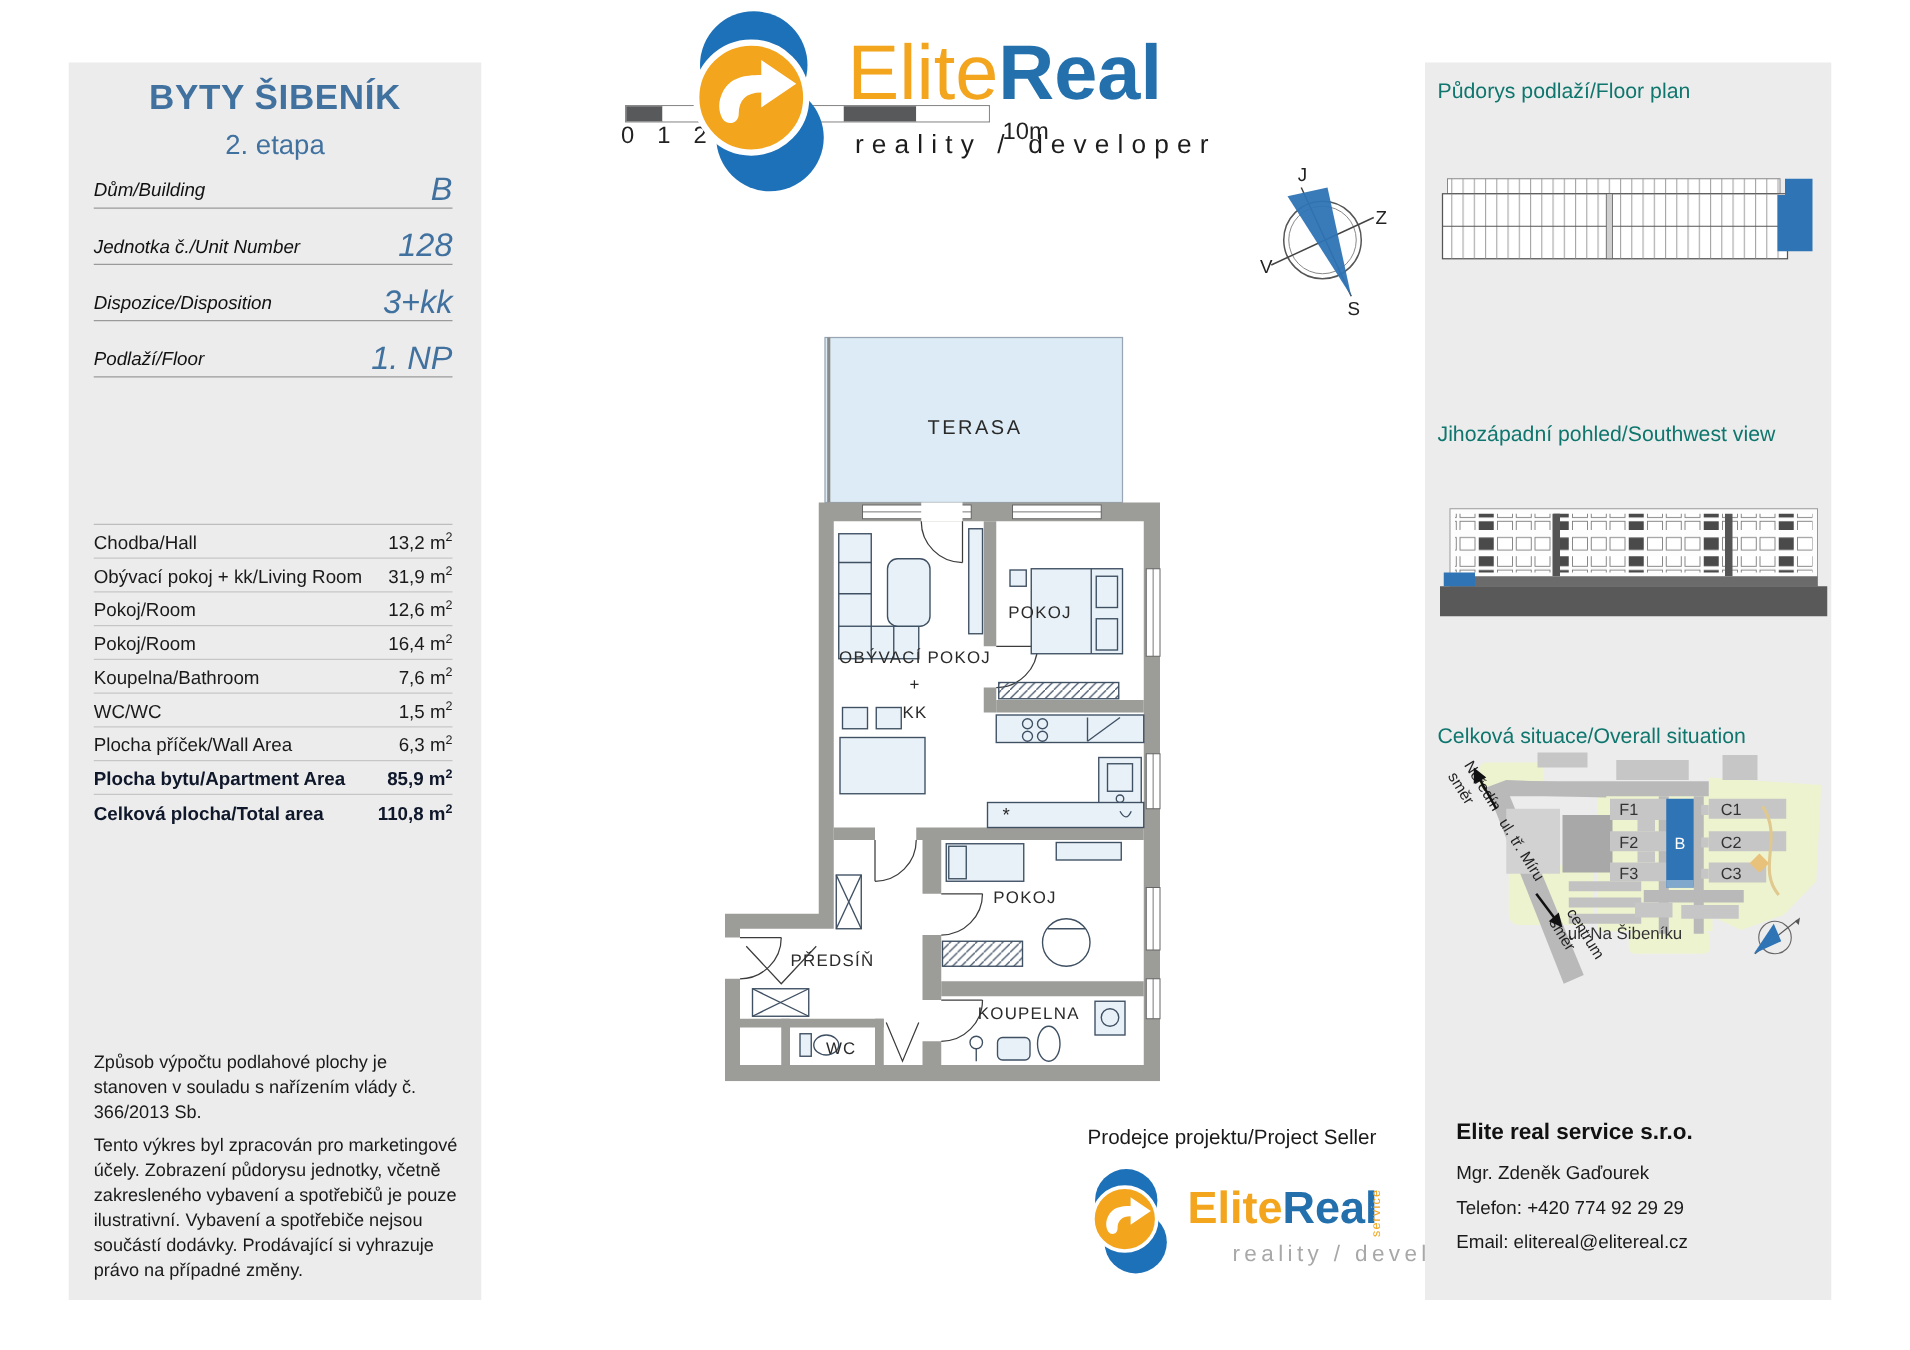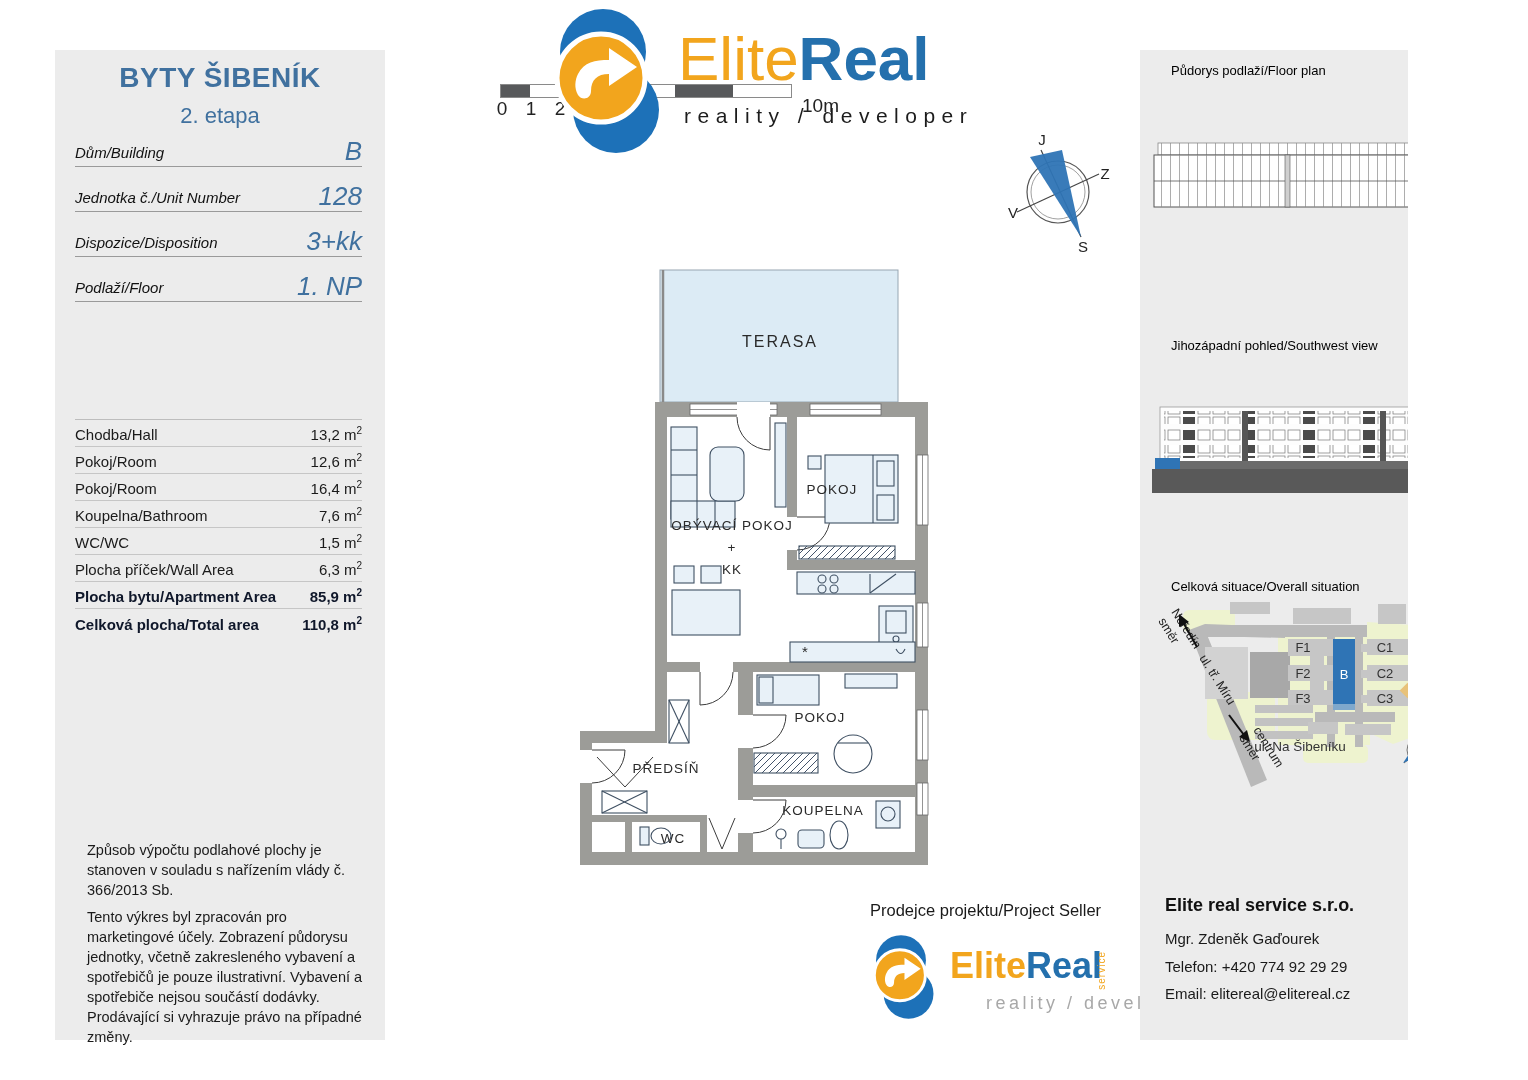--- a/index.html
+++ b/index.html
@@ -1,16 +1,16 @@
 <!DOCTYPE html>
 <html><head>
 <meta charset="utf-8">
 <style>
   html,body{margin:0;padding:0;background:#fff;}
-  .page{position:relative;width:1408px;height:1080px;background:#fff;overflow:hidden;
+  .page{position:relative;width:1528px;height:1080px;background:#fff;overflow:hidden;
         font-family:"Liberation Sans", sans-serif;color:#1a1a1a;}
   .panel{position:absolute;top:50px;height:990px;background:#ececec;}
   .panel-left{left:55px;width:330px;}
   .panel-right{left:1140px;width:325px;}
 
   
   .lp-title{position:absolute;top:12px;left:0;width:100%;text-align:center;
             font-size:28px;font-weight:bold;color:#40719f;letter-spacing:.5px;}
   .lp-sub{position:absolute;top:53px;left:0;width:100%;text-align:center;
           font-size:22px;color:#40719f;}
@@ -21,21 +21,21 @@
   .info-row .val{font-size:26px;color:#40719f;line-height:1;}
   .area-table{position:absolute;top:369px;left:20px;right:23px;border-top:1px solid #bdbdbd;}
   .area-row{display:flex;justify-content:space-between;align-items:flex-end;
             height:27px;border-bottom:1px solid #c6c6c6;box-sizing:border-box;padding-bottom:3px;}
   .area-row:last-child{border-bottom:none;}
   .area-row .lbl,.area-row .val{font-size:15px;color:#1a1a1a;}
   .area-row .val sup{font-size:10px;}
   .area-row.hl .lbl,.area-row.hl .val{color:#0f172a;font-weight:bold;}
   .disclaimer{position:absolute;top:790px;left:20px;right:14px;font-size:14.5px;
               line-height:1.38;color:#1a1a1a;}
-  .disclaimer p{margin:0 0 7px 12px;}
+  .disclaimer p{margin:0 0 7px 0;}
 
   
   .scalebar{position:absolute;left:500px;top:84px;display:flex;height:12px;
             border:1px solid #8a8a8a;box-sizing:content-box;}
   .scalebar .seg{height:100%;}
   .tick{position:absolute;top:98px;font-size:19px;color:#222;transform:translateX(-50%);}
   .scale-end{position:absolute;left:802px;top:95px;font-size:19px;color:#222;}
   .logo-big-text{position:absolute;left:678px;top:28px;font-size:62px;line-height:1;white-space:nowrap;}
   .logo-elite{color:#f2a51d;font-weight:400;margin-top:40px;}
   .logo-real{color:#2470ad;font-weight:bold;}
@@ -43,21 +43,21 @@
                     color:#1c1c1c;white-space:nowrap;}
   
   .seller-heading{position:absolute;left:870px;top:901px;font-size:16.5px;color:#1a1a1a;}
   .logo-sm-text{position:absolute;left:950px;top:948px;font-size:36px;line-height:1;white-space:nowrap;}
   .logo-sm-service{position:absolute;left:1096px;top:951px;font-size:10px;color:#f2a51d;
                    writing-mode:vertical-rl;transform:rotate(180deg);letter-spacing:1px;}
   .logo-tagline-sm{position:absolute;left:986px;top:993px;font-size:18px;letter-spacing:3.5px;
                    color:#a8a8a8;white-space:nowrap;}
 
   
-  .rp-heading{position:absolute;left:31px;font-size:13px;color:#000000;}
+  .rp-heading{position:absolute;left:10px;font-size:17px;color:#0f766e;}
   .rp-h1{top:13px;} .rp-h2{top:288px;} .rp-h3{top:529px;}
   .contact-company{position:absolute;left:25px;top:845px;font-size:18px;font-weight:bold;color:#111;}
   .contact-line{position:absolute;left:25px;font-size:15px;color:#1a1a1a;}
   .cl-1{top:880px;} .cl-2{top:908px;} .cl-3{top:935px;}
 
   svg text{font-family:"Liberation Sans", sans-serif;}
   .room-label{font-size:13.5px;fill:#2a2a2a;letter-spacing:1px;}
   .terasa-label{font-size:16px;fill:#2a2a2a;letter-spacing:2px;}
   .map-label{font-size:13px;fill:#333;}
   .map-label-rot{font-size:12.5px;fill:#222;}
@@ -87,20 +87,24 @@
       <div class="info-row">
         <span class="lbl">Podlaží/Floor</span>
         <span class="val">1. NP</span>
       </div>
     </div>
 
     <div class="area-table">
       <div class="area-row">
         <span class="lbl">Chodba/Hall</span>
         <span class="val"><span>13,2 m</span><sup>2</sup></span>
+      </div>
+      <div class="area-row">
+        <span class="lbl">Obývací pokoj + kk/Living Room</span>
+        <span class="val"><span>31,9 m</span><sup>2</sup></span>
       </div>
       <div class="area-row">
         <span class="lbl">Pokoj/Room</span>
         <span class="val"><span>12,6 m</span><sup>2</sup></span>
       </div>
       <div class="area-row">
         <span class="lbl">Pokoj/Room</span>
         <span class="val"><span>16,4 m</span><sup>2</sup></span>
       </div>
       <div class="area-row">

